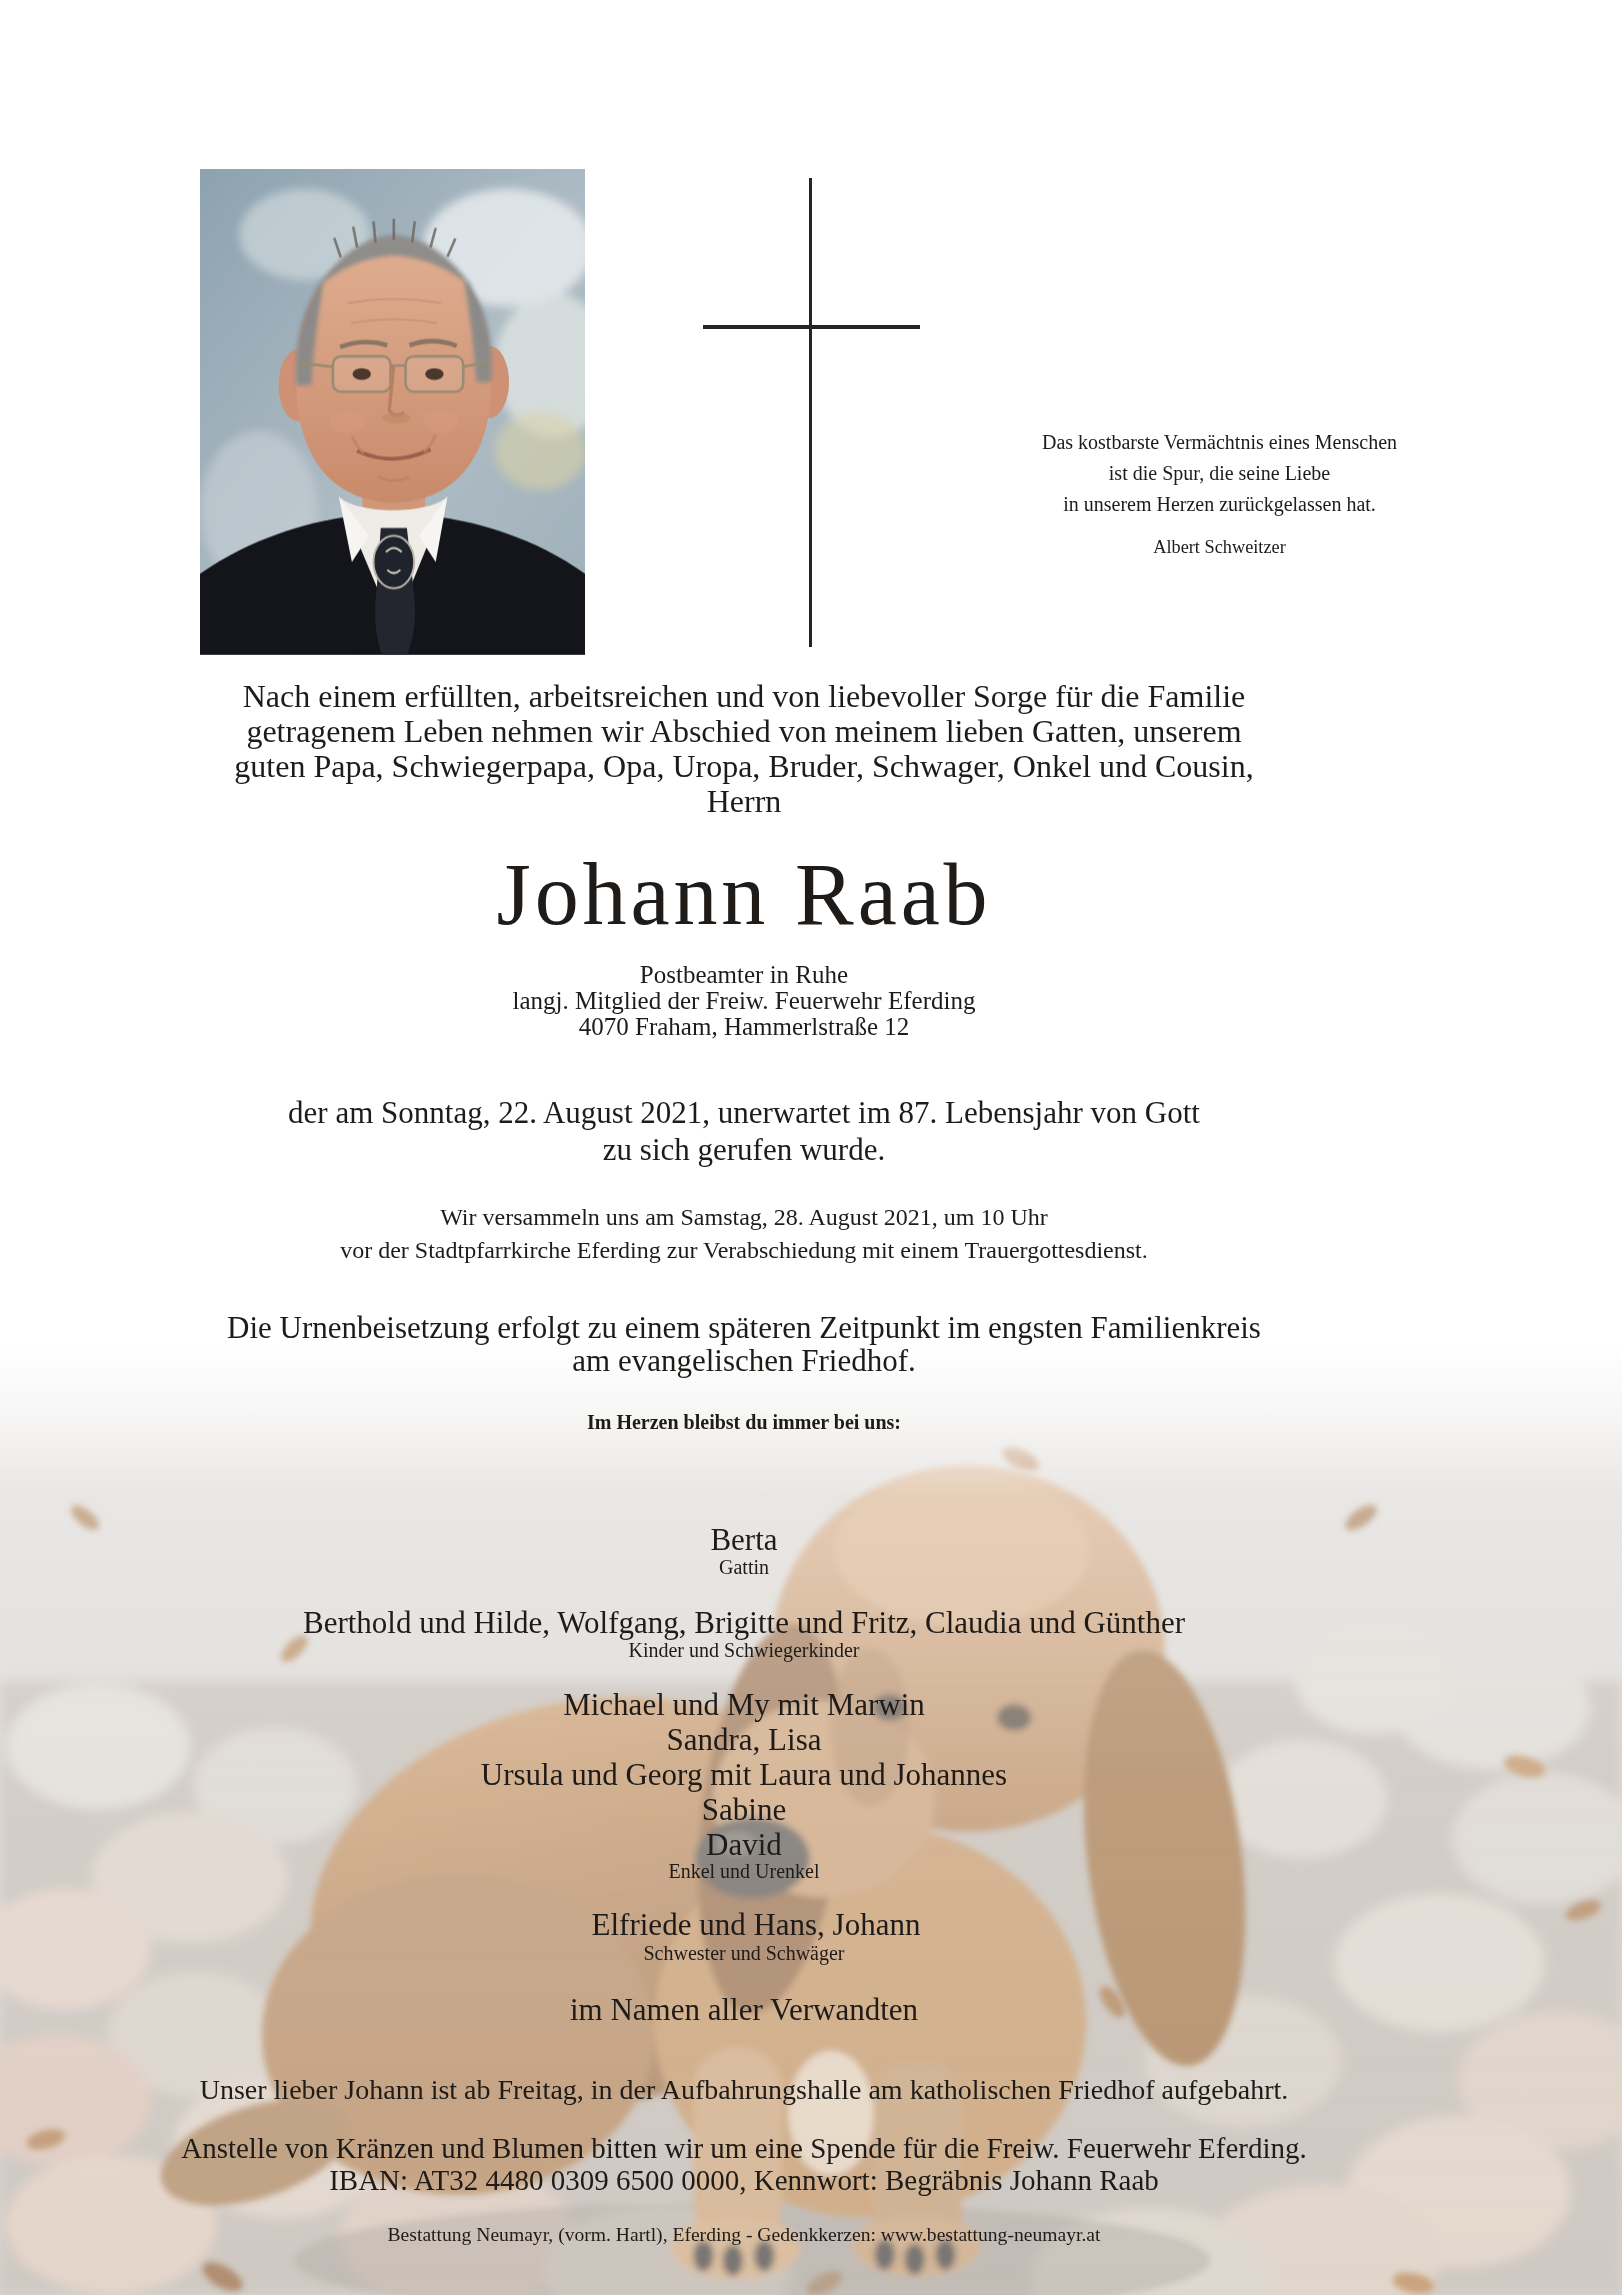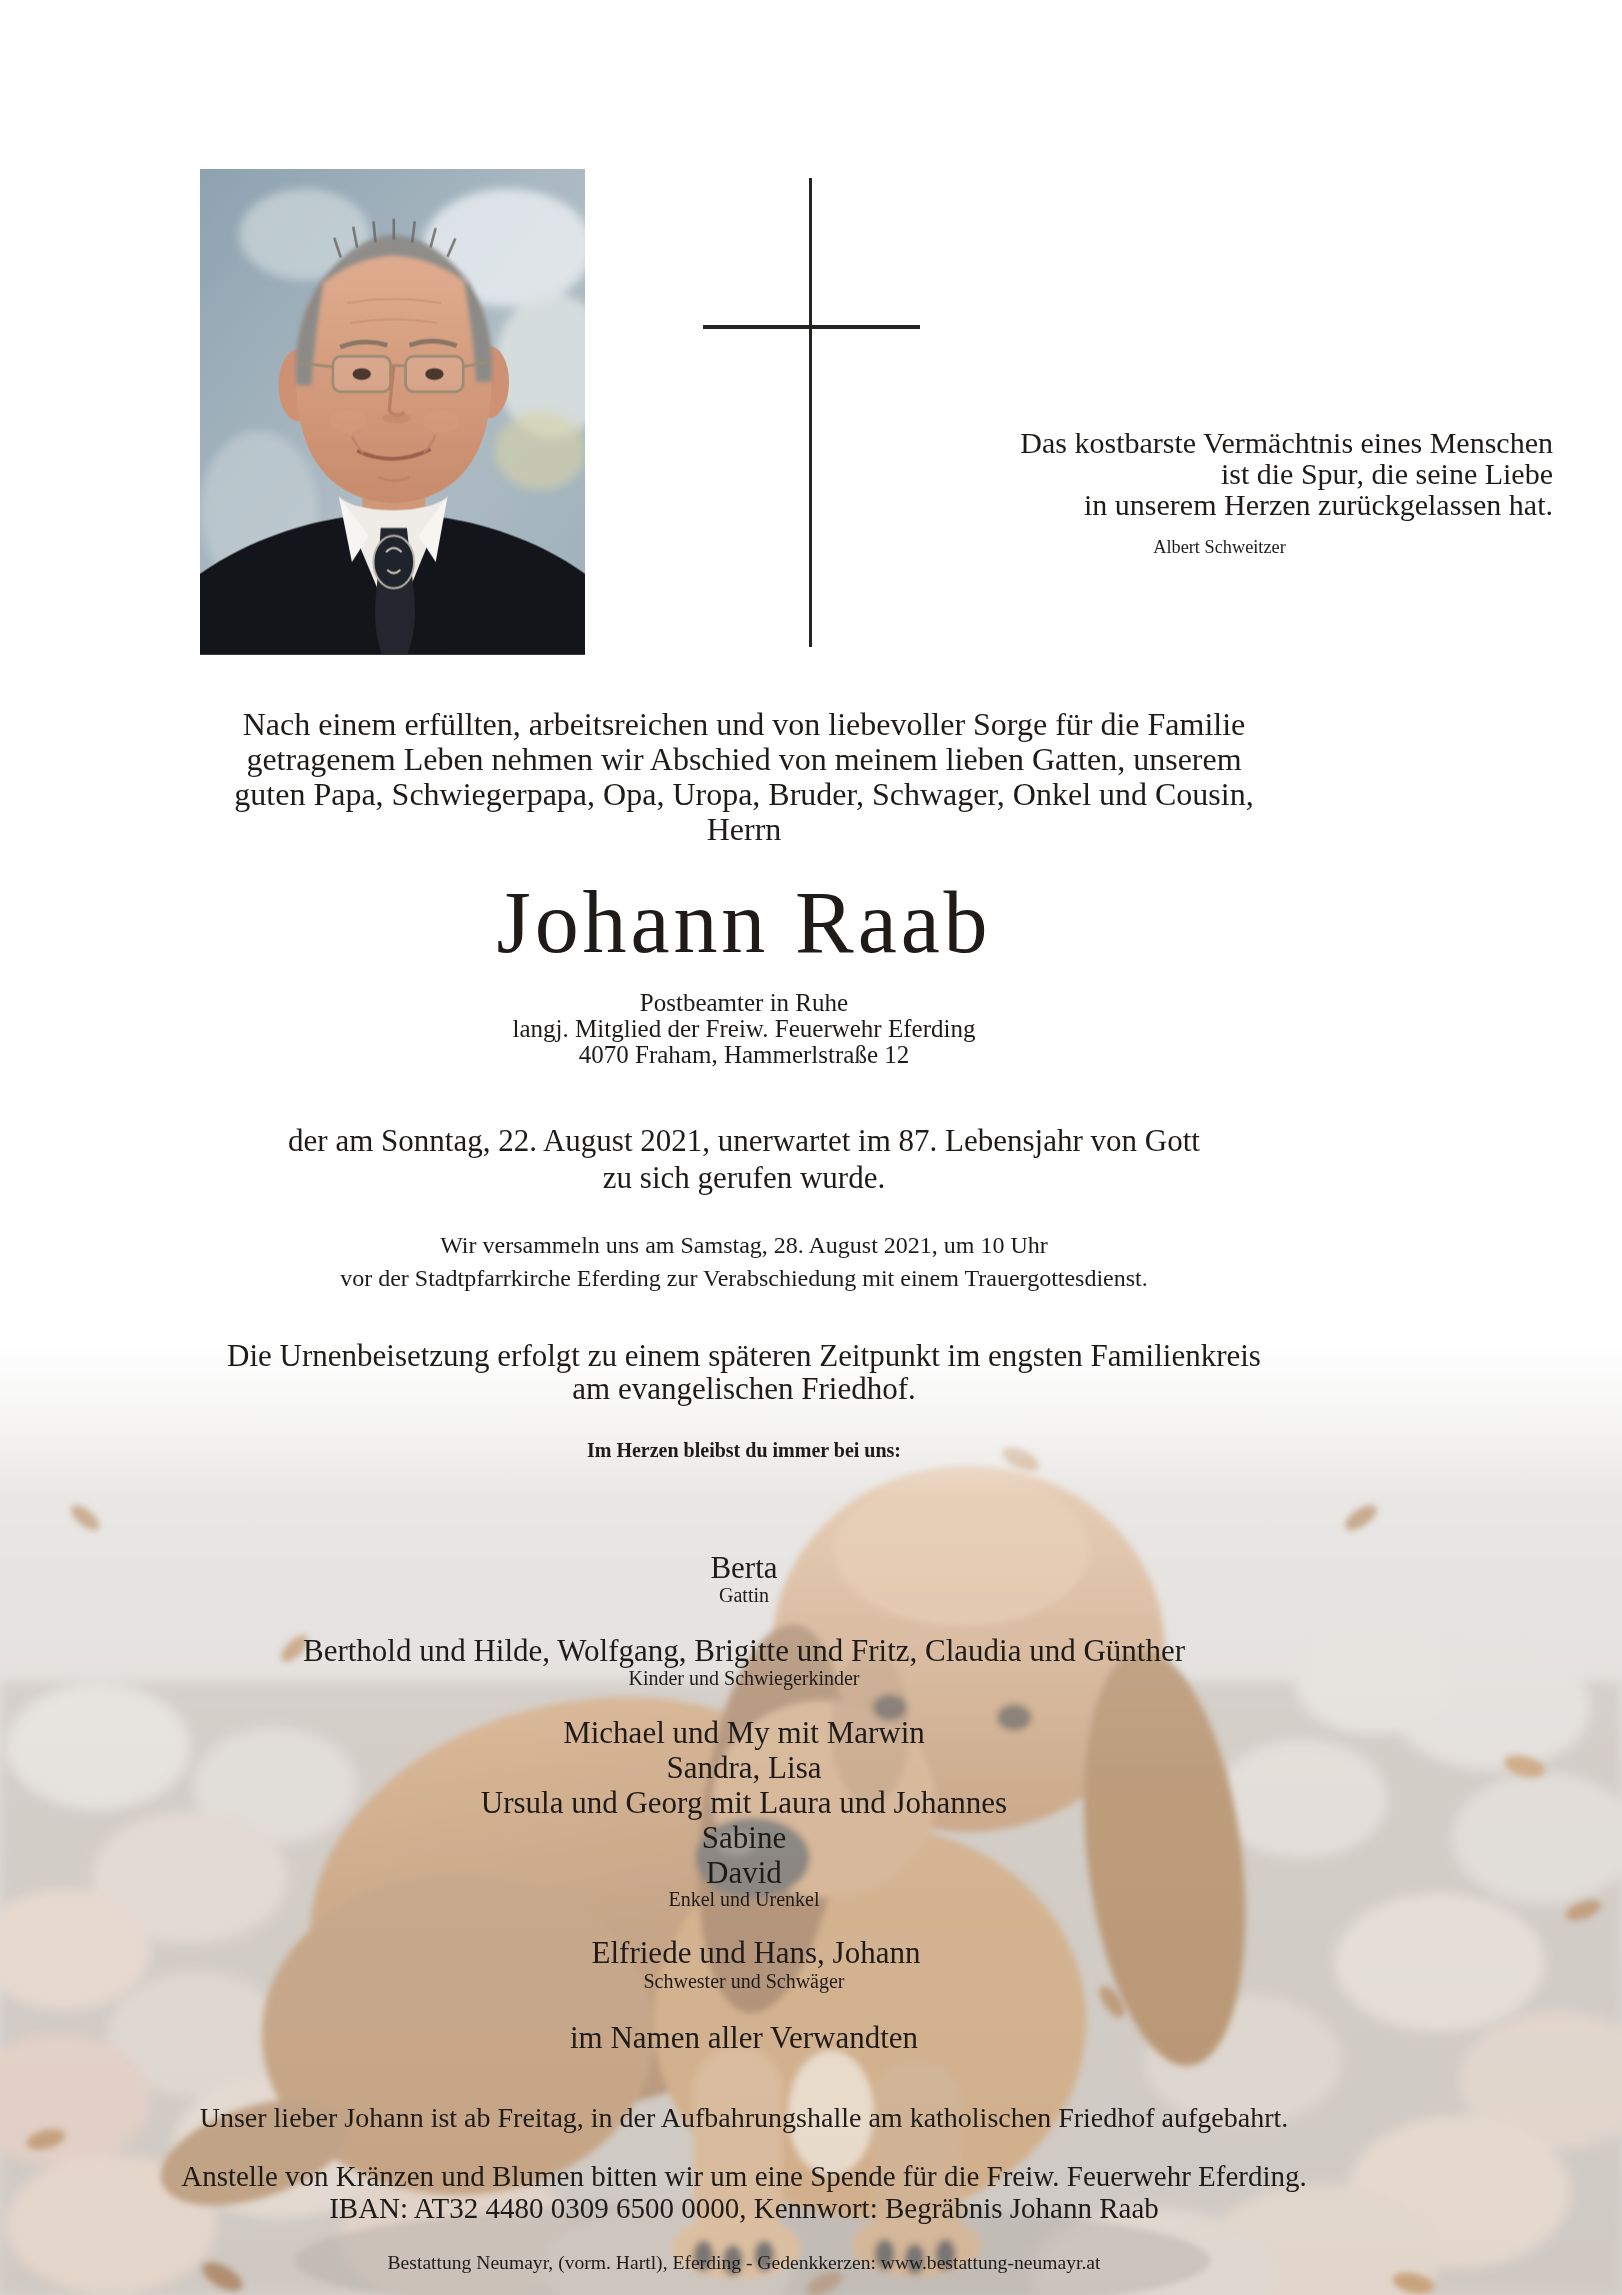--- a/index.html
+++ b/index.html
@@ -3,34 +3,34 @@
 <meta charset="utf-8">
 <style>
   html,body{margin:0;padding:0;}
   body{
     width:1622px;height:2295px;position:relative;overflow:hidden;
     background:#ffffff;
     font-family:"Liberation Serif","DejaVu Serif",serif;
     color:#1e1b19;
   }
   .abs{position:absolute;}
-  .center{left:0;width:1488px;text-align:center;margin-top:28px;}
+  .center{left:0;width:1488px;text-align:center;}
   .z2{z-index:2;}
 
   
   .portrait{left:200px;top:169px;width:385px;height:486px;z-index:3;}
   .portrait svg{display:block;width:100%;height:100%;}
 
   
   .cross-v{left:809px;top:178px;width:3.3px;height:469px;background:#272322;z-index:2;}
   .cross-h{left:703px;top:325px;width:217px;height:3.9px;background:#272322;z-index:2;}
 
   
   .quote{left:886px;top:427px;width:667px;text-align:center;z-index:3;}
-  .q-line{font-size:30px;line-height:31px;text-align:right;}
+  .q-line{font-size:20px;line-height:31px;}
   .q-attr{font-size:18.3px;line-height:22px;margin-top:16px;}
 
   
   .intro{top:679px;font-size:32px;line-height:35px;}
   .name{top:849px;font-size:88px;line-height:92px;letter-spacing:3.9px;}
   .details{top:962px;font-size:25px;line-height:26px;}
   .death{top:1094px;font-size:31px;line-height:37px;}
   .gathering{top:1201px;font-size:24px;line-height:33px;}
   .urn{top:1311px;font-size:31px;line-height:33px;}
   .heading{top:1405px;font-size:20px;line-height:34px;font-weight:bold;}

